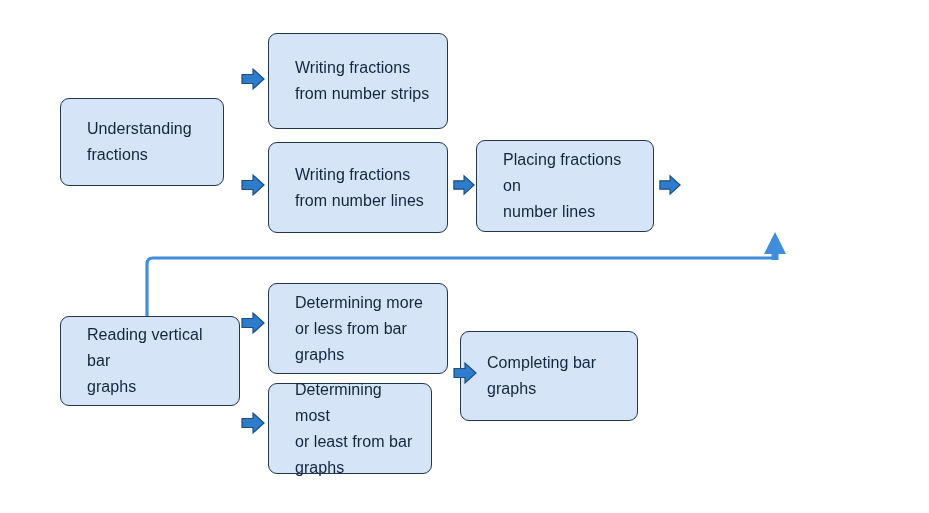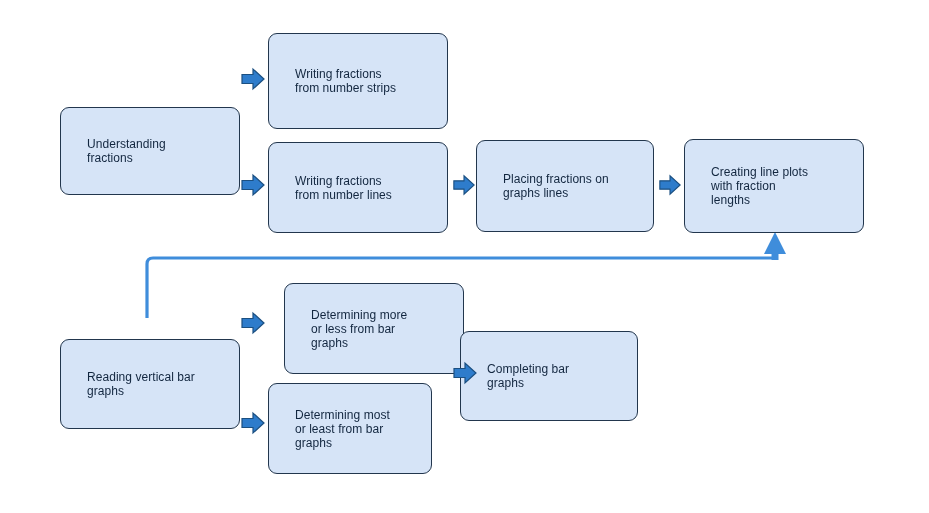--- a/index.html
+++ b/index.html
@@ -23,22 +23,22 @@
     background: #d6e4f7;
     border: 1.3px solid #1f3c५6;
     border: 1.3px solid #22364d;
     border-radius: 9px;
     display: flex;
     align-items: center;
     padding: 0 14px 0 26px;
   }
   .node-label {
     color: #12263f;
-    font-size: 12px;
-    line-height: 14px;
+    font-size: 16px;
+    line-height: 26px;
     letter-spacing: 0.05px;
     white-space: pre-line;
     text-align: left;
   }
   .arrow {
     position: absolute;
   }
   .conn {
     position: absolute;
   }
@@ -47,52 +47,47 @@
 <body>
 
 <div id="canvas">
 
   <svg class="conn" style="left:0; top:0; width:929px; height:513px;" viewBox="0 0 929 513">
     <path d="M 147 318 L 147 264 Q 147 258 153 258 L 775 258" fill="none" stroke="#3f8ddb" stroke-width="3.2" stroke-linecap="butt"></path>
     <polygon points="775,232 786,254 764,254" fill="#3f8ddb"></polygon>
     <rect x="771.5" y="248" width="7" height="12" fill="#3f8ddb"></rect>
   </svg>
 
-  <div class="node" style="left:60px; top:107px; width:180px; height:88px;">
+  <div class="node" style="left:60px; top:98px; width:164px; height:88px;">
     <span class="node-label">Understanding
 fractions</span>
   </div>
 
   <div class="node" style="left:268px; top:33px; width:180px; height:96px;">
     <span class="node-label">Writing fractions
 from number strips</span>
   </div>
 
   <div class="node" style="left:268px; top:142px; width:180px; height:91px;">
     <span class="node-label">Writing fractions
 from number lines</span>
   </div>
 
   <div class="node" style="left:476px; top:140px; width:178px; height:92px;">
     <span class="node-label">Placing fractions on
-graphs lines</span>
+number lines</span>
   </div>
 
-  <div class="node" style="left:684px; top:139px; width:180px; height:94px;">
-    <span class="node-label">Creating line plots
-with fraction
-lengths</span>
-  </div>
 
-  <div class="node" style="left:60px; top:339px; width:180px; height:90px;">
+  <div class="node" style="left:60px; top:316px; width:180px; height:90px;">
     <span class="node-label">Reading vertical bar
 graphs</span>
   </div>
 
-  <div class="node" style="left:284px; top:283px; width:180px; height:91px;">
+  <div class="node" style="left:268px; top:283px; width:180px; height:91px;">
     <span class="node-label">Determining more
 or less from bar
 graphs</span>
   </div>
 
   <div class="node" style="left:268px; top:383px; width:164px; height:91px;">
     <span class="node-label">Determining most
 or least from bar
 graphs</span>
   </div>

